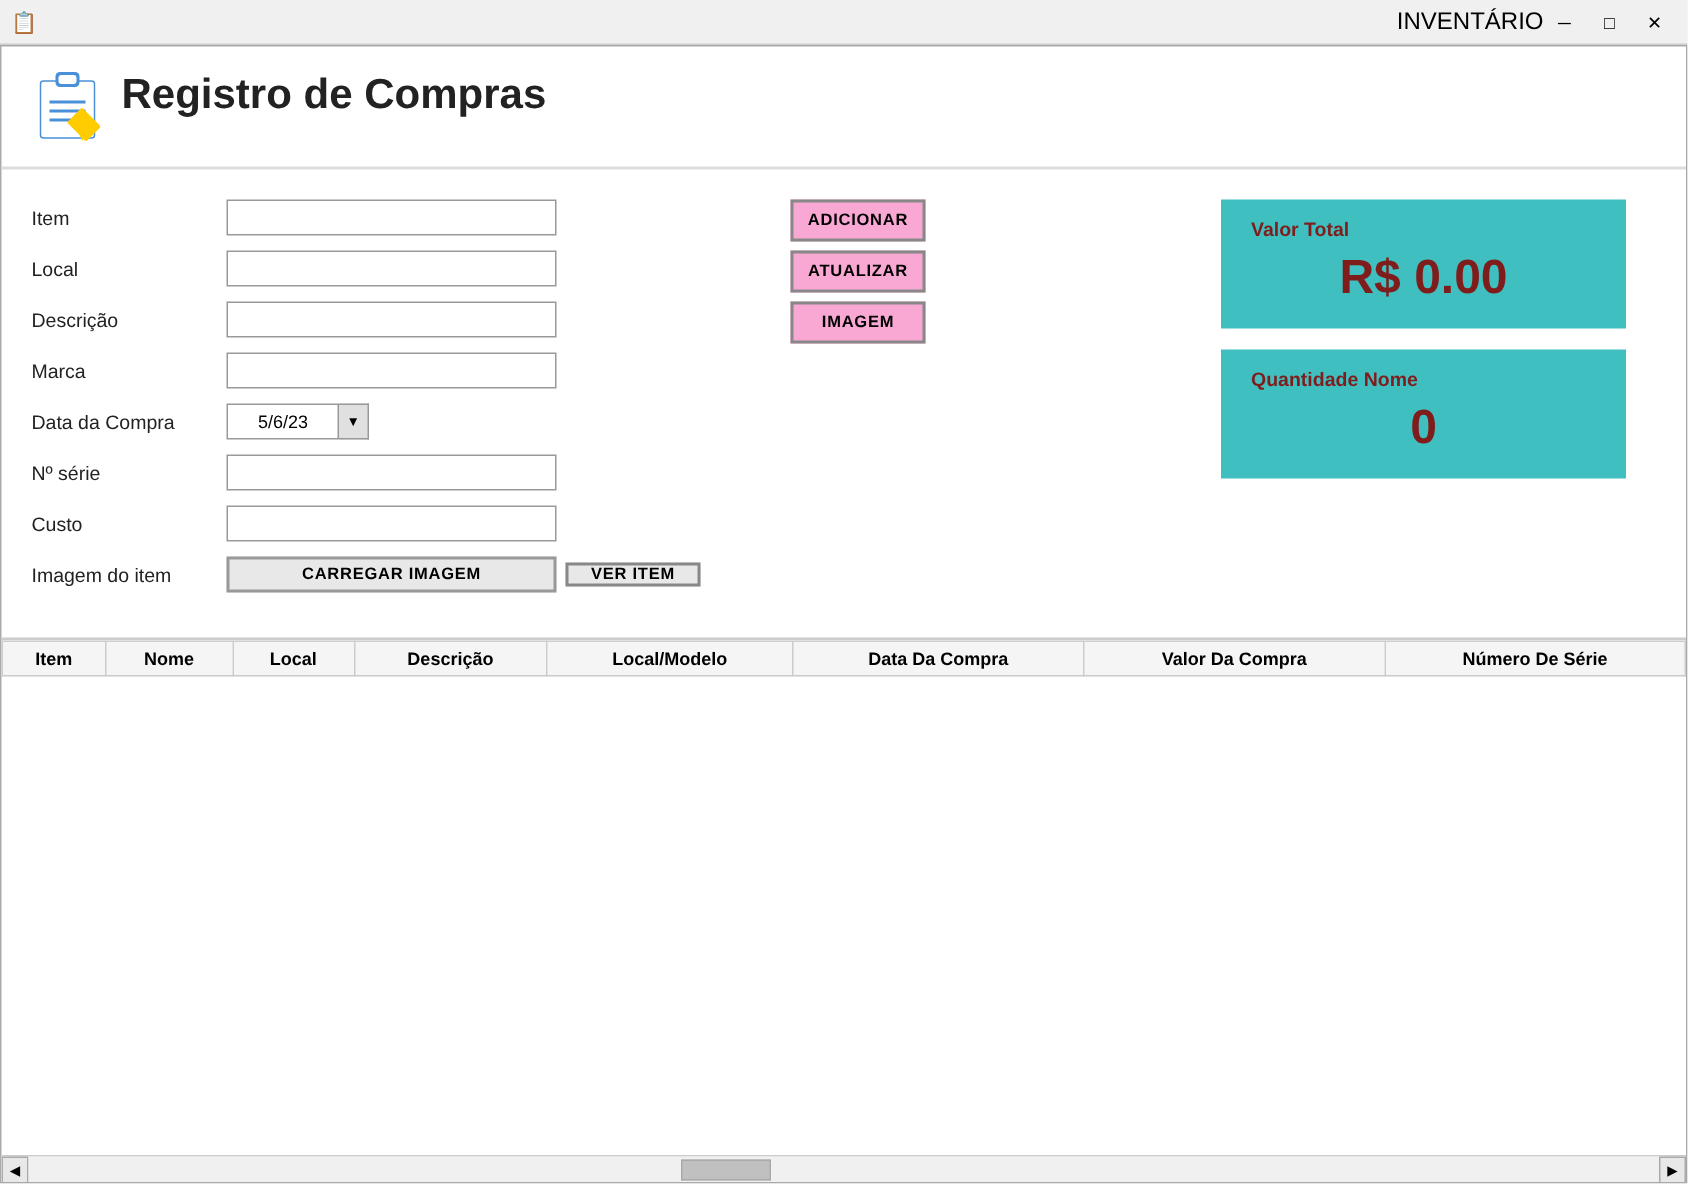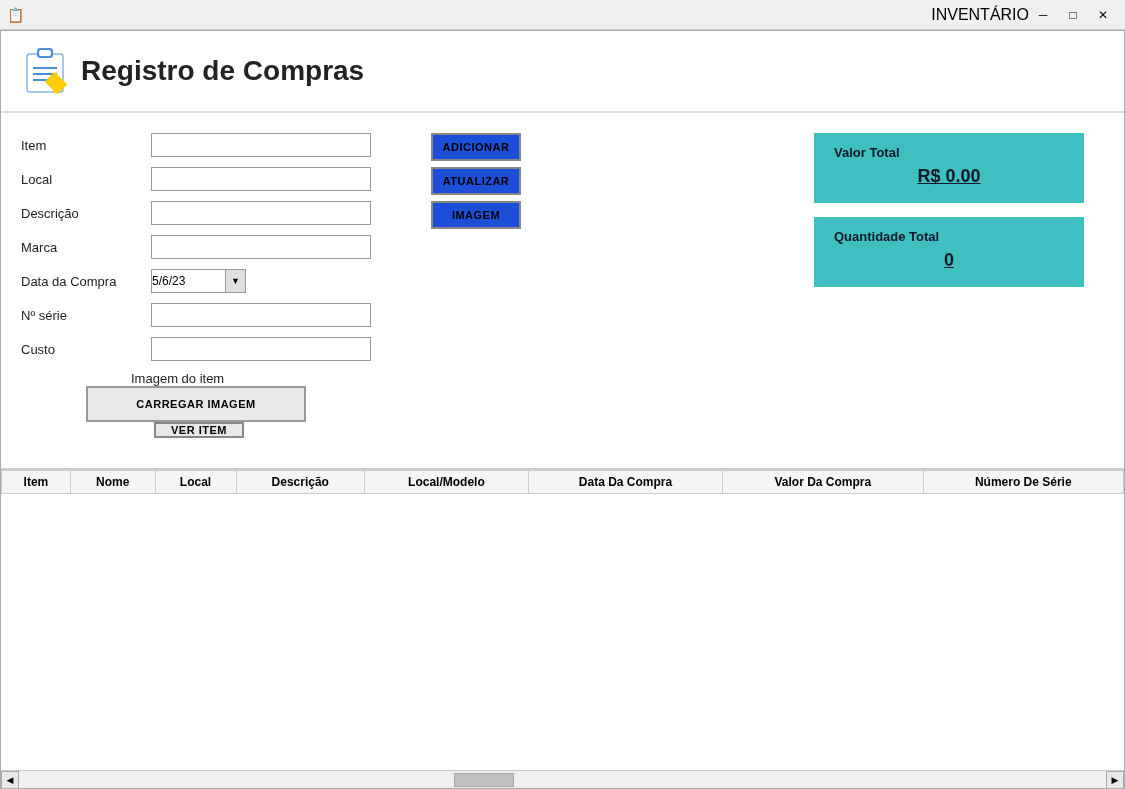--- a/index.html
+++ b/index.html
@@ -62,21 +62,20 @@
       display: flex;
       flex-direction: column;
       border: 1px solid #aaa;
       margin: 0;
       overflow: hidden;
     }
 
     
     .page-header {
       display: flex;
-      align-items: center;
       padding: 16px 20px;
       border-bottom: 2px solid #ddd;
     }
     .page-header-icon {
       width: 48px;
       height: 48px;
       margin-right: 12px;
       display: flex;
       align-items: center;
       justify-content: center;
@@ -119,46 +118,45 @@
     }
 
     .date-input-wrapper {
       display: flex;
       align-items: center;
     }
     .date-input {
       width: 75px;
       height: 24px;
       border: 1px solid #999;
-      padding: 2px 0;
+      padding: 2px 20px;
       font-size: 12px;
       background: white;
     }
     .date-dropdown-btn {
       width: 20px;
       height: 24px;
       border: 1px solid #999;
       border-left: none;
       background: #e0e0e0;
       cursor: pointer;
       display: flex;
       align-items: center;
       justify-content: center;
       font-size: 9px;
     }
 
     .image-row {
       display: flex;
       align-items: center;
       margin-bottom: 10px;
-      flex-direction: column;
     }
     .btn-load-image {
       width: 220px;
-      height: 36px;
+      height: 24px;
       border: 2px solid #999;
       background: #e8e8e8;
       cursor: pointer;
       font-size: 11px;
       font-weight: bold;
       letter-spacing: 0.5px;
     }
 
     
     .action-buttons {
@@ -167,21 +165,21 @@
       gap: 6px;
       margin-left: 20px;
       padding-top: 0;
       justify-content: flex-start;
       align-items: flex-start;
     }
     .action-btn {
       width: 90px;
       height: 28px;
       border: 2px solid #888;
-      background: #1d4ed8;
+      background: #f9a8d4;
       cursor: pointer;
       font-size: 11px;
       font-weight: bold;
       letter-spacing: 0.5px;
     }
 
     .ver-item-btn {
       width: 90px;
       height: 16px;
       border: 2px solid #888;
@@ -197,35 +195,34 @@
     .stats-area {
       display: flex;
       flex-direction: column;
       gap: 14px;
       margin-left: auto;
       padding-right: 20px;
       min-width: 270px;
     }
     .stat-card {
       background: #3fbfbf;
-      color: #0f172a;
+      color: #7f1d1d;
       padding: 12px 20px 16px 20px;
       width: 270px;
     }
     .stat-card-label {
       font-size: 13px;
       font-weight: bold;
       margin-bottom: 6px;
     }
     .stat-card-value {
-      font-size: 18px;
+      font-size: 32px;
       font-weight: bold;
       text-align: center;
       display: block;
-      text-decoration: underline;
     }
 
     
     .table-section {
       flex: 1;
       margin: 10px 0 0 0;
       border-top: 2px solid #ccc;
       display: flex;
       flex-direction: column;
       overflow: hidden;
@@ -384,21 +381,21 @@
       <button class="action-btn">ATUALIZAR</button>
       <button class="action-btn">IMAGEM</button>
     </div>
 
     <div class="stats-area">
       <div class="stat-card">
         <div class="stat-card-label">Valor Total</div>
         <span class="stat-card-value">R$ 0.00</span>
       </div>
       <div class="stat-card">
-        <div class="stat-card-label">Quantidade Total</div>
+        <div class="stat-card-label">Quantidade Nome</div>
         <span class="stat-card-value">0</span>
       </div>
     </div>
 
   </div>
 
   <div class="table-section">
     <div class="table-wrapper">
       <table>
         <thead>

